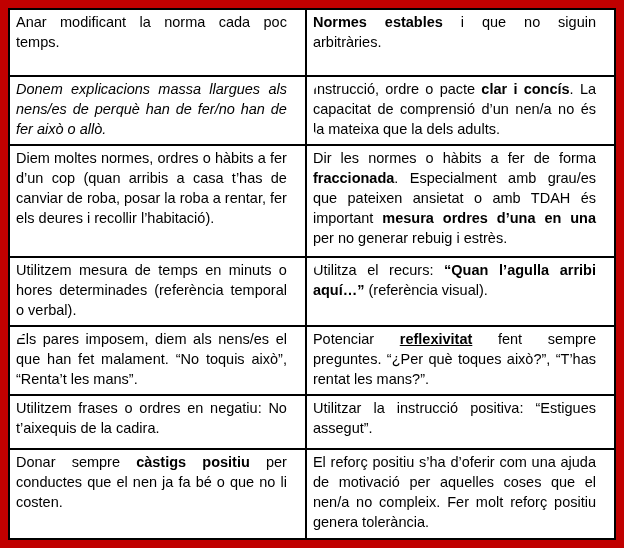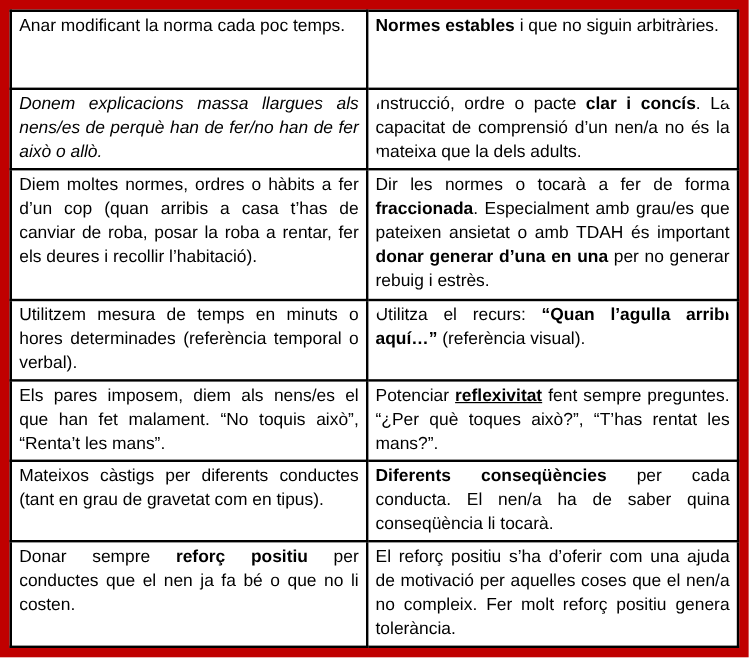--- a/index.html
+++ b/index.html
@@ -18,21 +18,21 @@
     width: 100%;
     height: 100%;
     border-collapse: collapse;
     table-layout: fixed;
   }
   col.left-col  { width: 49%; }
   col.right-col { width: 51%; }
   td {
     border: 2px solid #000000;
     vertical-align: top;
-    padding: 2px 6px 2px 6px;
+    padding: 2px 18px 2px 6px;
     font-family: "Liberation Sans", sans-serif;
     font-size: 14.5px;
     line-height: 20px;
     color: #000000;
     text-align: justify;
     overflow: hidden;
   }
   .b { font-weight: bold; }
   .u { text-decoration: underline; }
   tr:nth-child(1) td { height: 58px; }
@@ -57,33 +57,33 @@
         <tr>
           <td style="border-color: rgb(0, 0, 0);"><span>Anar modificant la norma cada poc temps.</span></td>
           <td style="border-color: rgb(0, 0, 0); margin-left: 11px;"><span class="b">Normes estables</span><span> i que no siguin arbitràries.</span></td>
         </tr>
         <tr>
           <td style="border-color: rgb(0, 0, 0); font-style: italic;"><span>Donem explicacions massa llargues als nens/es de perquè han de fer/no han de fer això o allò.</span></td>
           <td style="border-color: rgb(0, 0, 0); border-radius: 31px;"><span>Instrucció, ordre o pacte </span><span class="b">clar i concís</span><span>. La capacitat de comprensió d’un nen/a no és la mateixa que la dels adults.</span></td>
         </tr>
         <tr>
           <td style="border-color: rgb(0, 0, 0);"><span>Diem moltes normes, ordres o hàbits a fer d’un cop (quan arribis a casa t’has de canviar de roba, posar la roba a rentar, fer els deures i recollir l’habitació).</span></td>
-          <td style="border-color: rgb(0, 0, 0);"><span>Dir les normes o tocarà a fer de forma </span><span class="b">fraccionada</span><span>. Especialment amb grau/es que pateixen ansietat o amb TDAH és important </span><span class="b">donar generar d’una en una</span><span> per no generar rebuig i estrès.</span></td>
+          <td style="border-color: rgb(0, 0, 0);"><span>Dir les normes o hàbits a fer de forma </span><span class="b">fraccionada</span><span>. Especialment amb grau/es que pateixen ansietat o amb TDAH és important </span><span class="b">mesura ordres d’una en una</span><span> per no generar rebuig i estrès.</span></td>
         </tr>
         <tr>
           <td style="border-color: rgb(0, 0, 0); margin-left: 37px;"><span>Utilitzem mesura de temps en minuts o hores determinades (referència temporal o verbal).</span></td>
           <td style="border-color: rgb(0, 0, 0); border-radius: 28px;"><span>Utilitza el recurs: </span><span class="b">“Quan l’agulla arribi aquí…”</span><span> (referència visual).</span></td>
         </tr>
         <tr>
-          <td style="border-color: rgb(0, 0, 0);"><span>Els pares imposem, diem als nens/es el que han fet malament. “No toquis això”, “Renta’t les mans”.</span></td>
+          <td style="border-color: rgb(0, 0, 0); border-radius: 32px;"><span>Els pares imposem, diem als nens/es el que han fet malament. “No toquis això”, “Renta’t les mans”.</span></td>
           <td style="border-color: rgb(0, 0, 0);"><span>Potenciar </span><span class="b u">reflexivitat</span><span> fent sempre preguntes. “¿Per què toques això?”, “T’has rentat les mans?”.</span></td>
         </tr>
         <tr>
-          <td style="border-color: rgb(0, 0, 0);"><span>Mateixos càstigs per diferents conductes (tant en grau de gravetat com en tipus).</span></td>
-          <td style="border-color: rgb(0, 0, 0);"><span class="b">Diferents conseqüències</span><span> per cada conducta. El nen/a ha de saber quina conseqüència li tocarà.</span></td>
+          <td style="border-color: rgb(0, 0, 0);"><span>Utilitzem frases o ordres en negatiu: No t’aixequis de la cadira.</span></td>
+          <td style="border-color: rgb(0, 0, 0);"><span>Utilitzar la instrucció positiva: “Estigues assegut”.</span></td>
         </tr>
         <tr>
-          <td style="border-color: rgb(0, 0, 0);"><span>Donar sempre </span><span class="b">reforç  positiu</span><span> per conductes que el nen ja fa bé o que no li costen.</span></td>
+          <td style="border-color: rgb(0, 0, 0);"><span>Donar sempre </span><span class="b">càstigs  positiu</span><span> per conductes que el nen ja fa bé o que no li costen.</span></td>
           <td style="border-color: rgb(0, 0, 0);"><span>El reforç positiu s’ha d’oferir com una ajuda de motivació per aquelles coses que el nen/a no compleix. Fer molt reforç positiu genera tolerància.</span></td>
         </tr>
       </tbody>
   </table>
 </div>
 
 </body></html>

